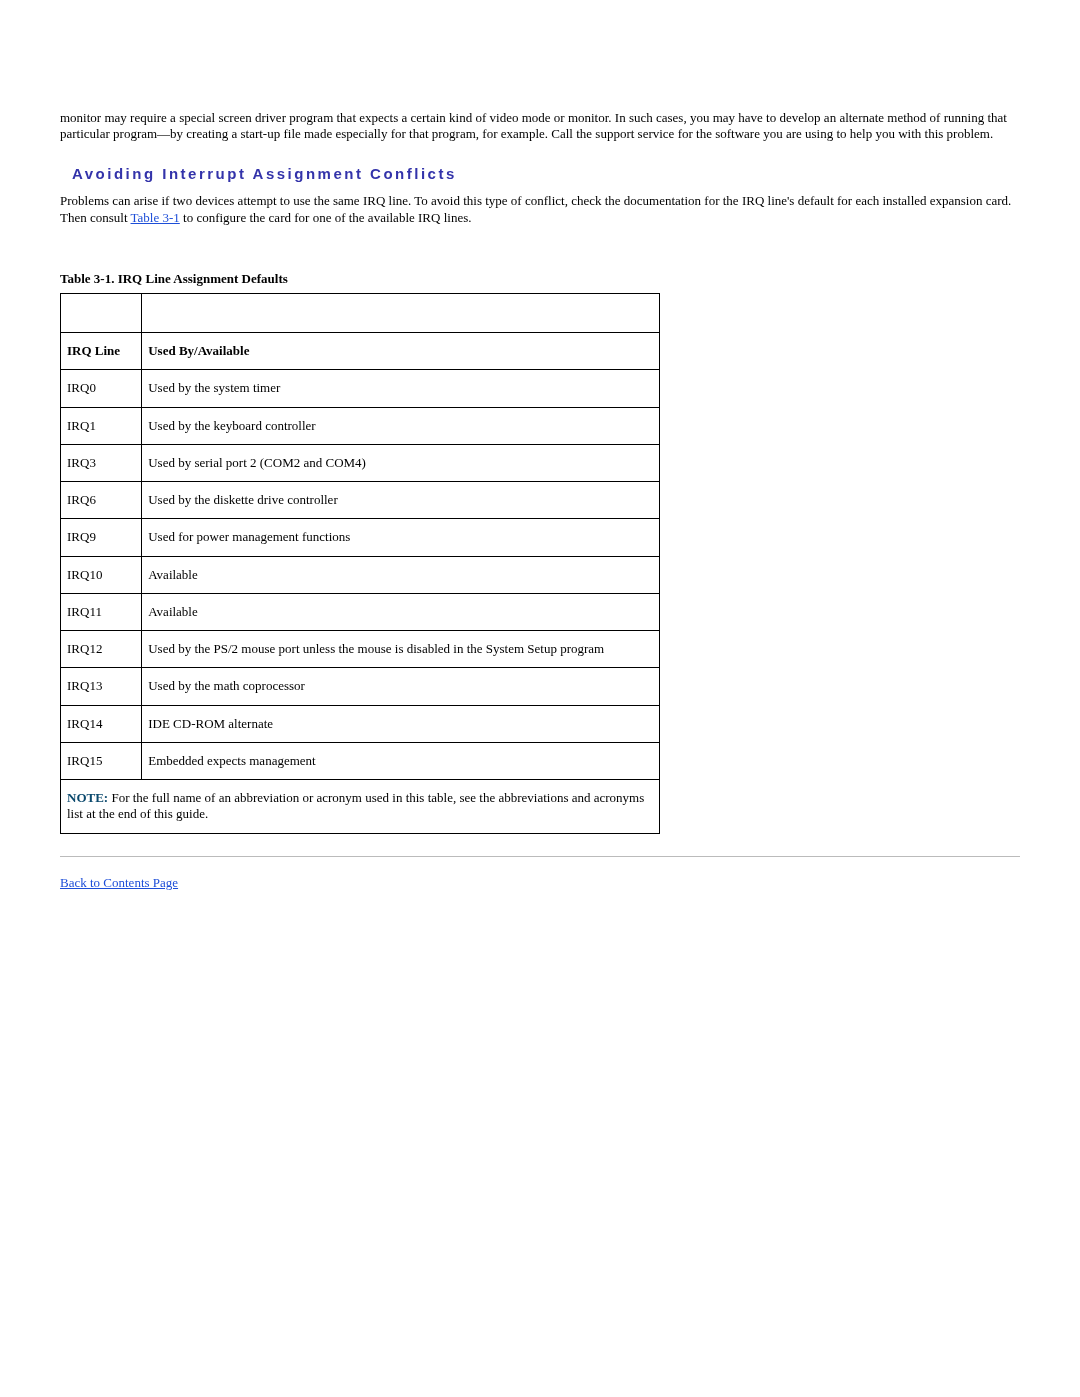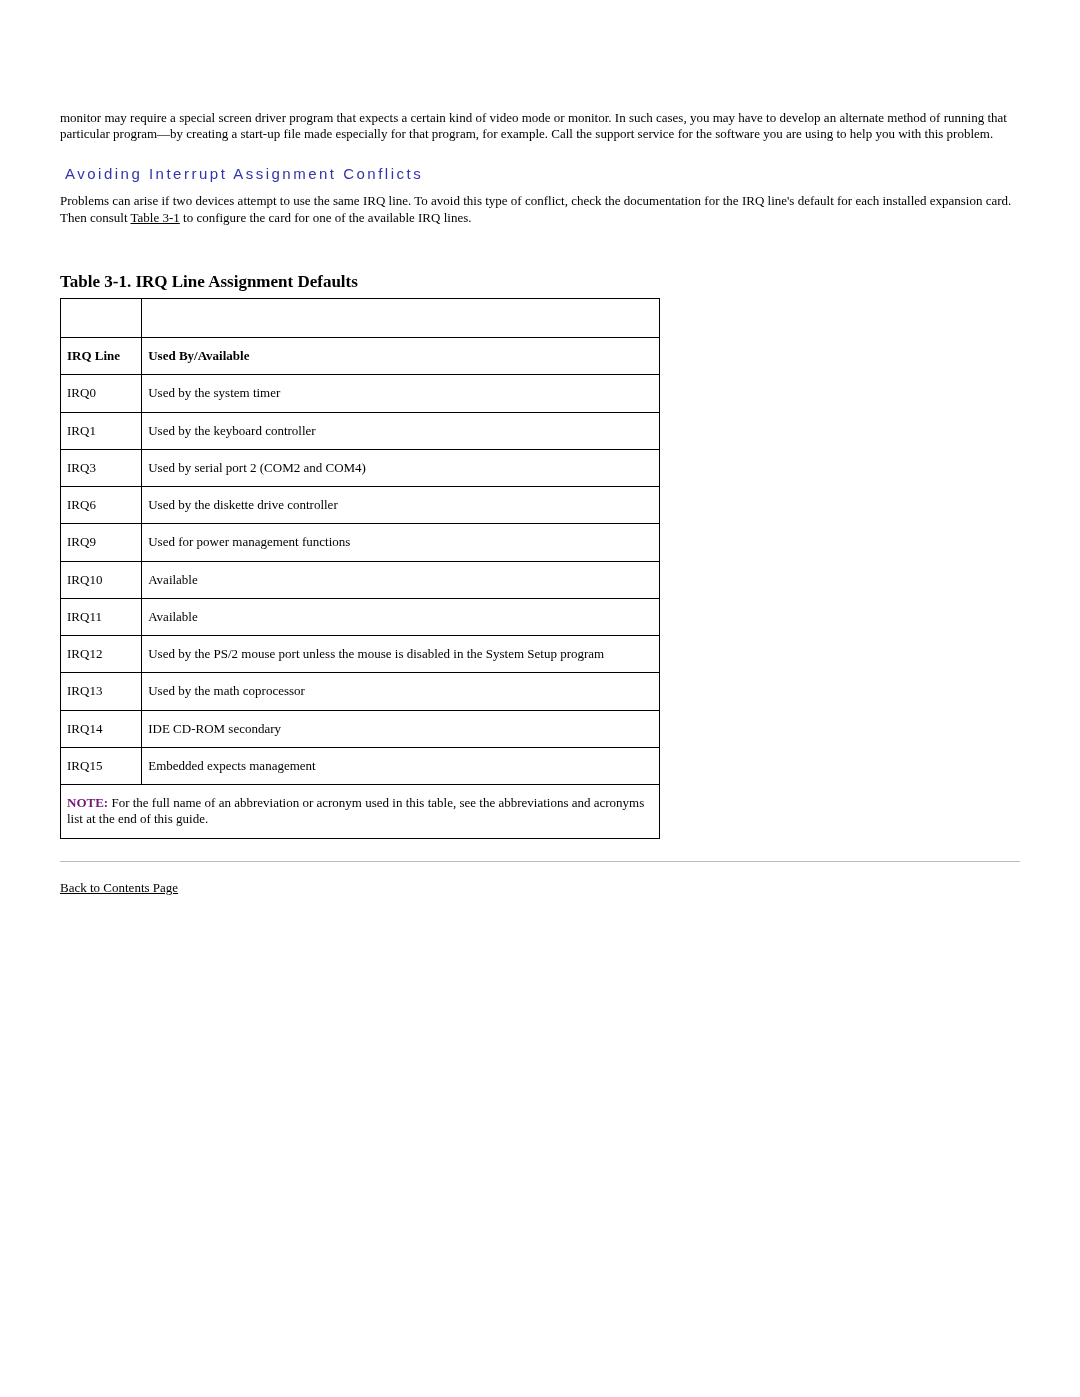--- a/index.html
+++ b/index.html
@@ -13,34 +13,34 @@
     font-family: "Times New Roman", Times, serif;
     font-size: 13px;
     color: #000;
     line-height: 1.25;
   }
   .para {
     margin: 0 0 10px 0;
   }
   h3.section-heading {
     font-family: Arial, Helvetica, sans-serif;
-    font-weight: normal;
+    font-weight: bold;
     font-size: 15px;
     letter-spacing: 2.5px;
     color: #3333aa;
-    margin: 22px 0 10px 5px;
+    margin: 22px 0 10px 12px;
   }
   a.inline-link, a.back-link {
-    color: #000000;
+    color: #1d4ed8;
     text-decoration: underline;
   }
   .table-caption {
     font-family: "Times New Roman", Times, serif;
     font-weight: bold;
-    font-size: 17px;
+    font-size: 13px;
     margin: 45px 0 6px 0;
   }
   table.irq-table {
     border-collapse: collapse;
     width: 600px;
     font-size: 13px;
   }
   table.irq-table th,
   table.irq-table td {
     border: 1px solid #000;
@@ -48,21 +48,21 @@
     text-align: left;
     vertical-align: top;
   }
   table.irq-table th {
     font-weight: bold;
   }
   table.irq-table .spacer-row td {
     height: 18px;
   }
   .note-cell .note-label {
-    color: #701a75;
+    color: #0c4a6e;
     font-weight: bold;
   }
   hr.sep {
     margin: 22px 0 18px 0;
     border: none;
     border-top: 1px solid #bbb;
   }
 </style>
 </head>
 <body>
@@ -122,21 +122,21 @@
         <tr>
           <td>IRQ12</td>
           <td>Used by the PS/2 mouse port unless the mouse is disabled in the System Setup program</td>
         </tr>
         <tr>
           <td>IRQ13</td>
           <td>Used by the math coprocessor</td>
         </tr>
         <tr>
           <td>IRQ14</td>
-          <td>IDE CD-ROM secondary</td>
+          <td>IDE CD-ROM alternate</td>
         </tr>
         <tr>
           <td>IRQ15</td>
           <td>Embedded expects management</td>
         </tr>
       </tbody>
     <tbody>
         <tr>
       <td colspan="2" class="note-cell">
         <span class="note-label">NOTE:</span><span> For the full name of an abbreviation or acronym used in this table, see the abbreviations and acronyms list at the end of this guide.</span>

